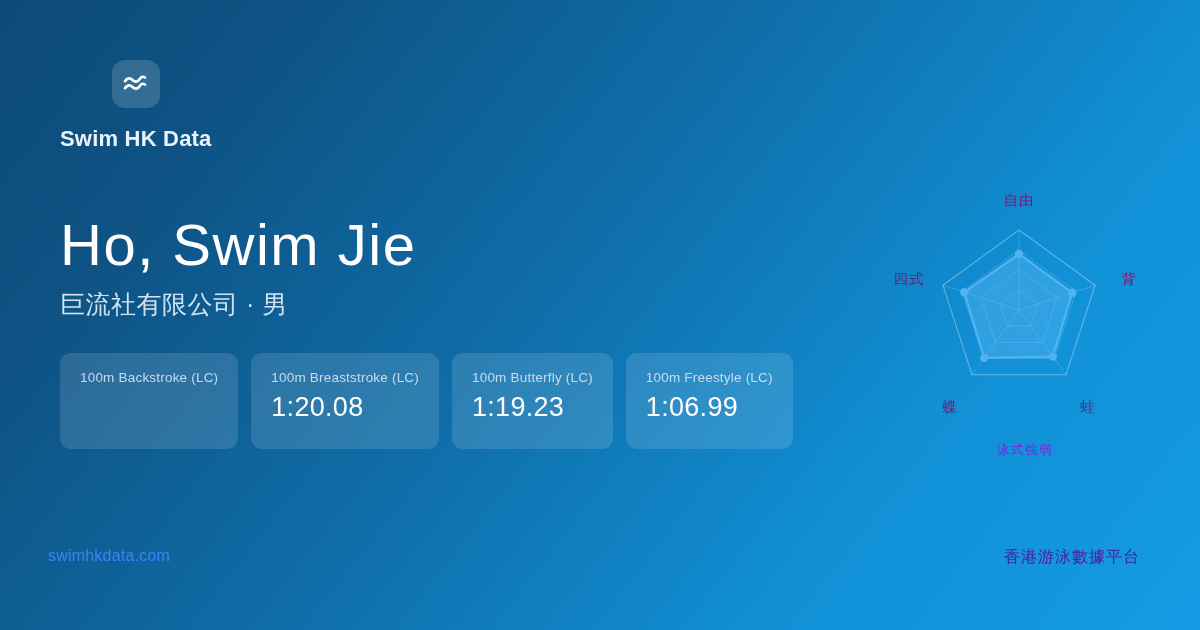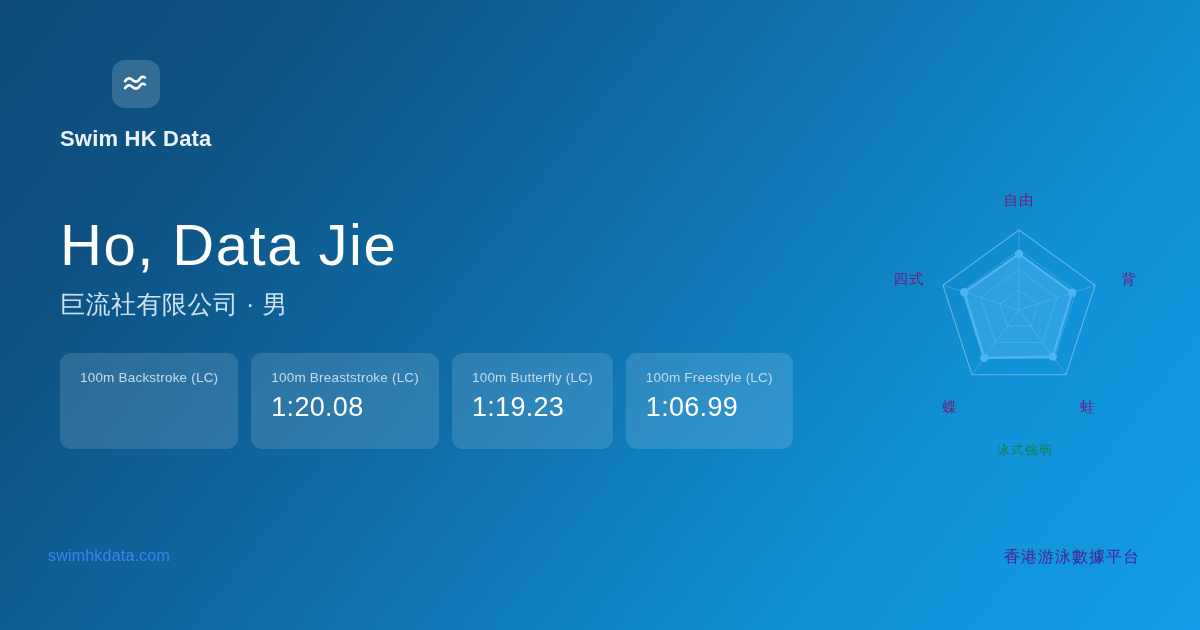--- a/index.html
+++ b/index.html
@@ -65,21 +65,21 @@
     position:absolute; left:880px; top:170px;
     width:290px; height:300px;
   }
   .radar-svg { position:absolute; left:0; top:0; }
   .radar-label {
     position:absolute; font-size:14.5px; color:#701a75; letter-spacing:1px;
     white-space:nowrap;
   }
   .radar-caption {
     position:absolute; left:0; right:0; top:272px;
-    text-align:center; font-size:12.5px; color:#15803d; letter-spacing:1.5px;
+    text-align:center; font-size:12.5px; color:#6d28d9; letter-spacing:1.5px;
   }
 
   
   .footer-left {
     position:absolute; left:48px; top:547px;
     font-size:16px; color:#3b82f6; letter-spacing:0.2px;
   }
   .footer-right {
     position:absolute; right:60px; top:547px;
     font-size:16px; color:#4c1d95; letter-spacing:1px;
@@ -94,21 +94,21 @@
       <svg width="28" height="20" viewBox="0 0 28 20" fill="none">
         <path d="M3 7.2c2.2-3.6 5-3.6 7.5-1.2 2.5 2.4 5.3 2.4 7.5-1.2 1.5-2.4 3.4-2.7 5-1.2" stroke="#ffffff" stroke-width="2.6" stroke-linecap="round" fill="none"></path>
         <path d="M3 14.2c2.2-3.6 5-3.6 7.5-1.2 2.5 2.4 5.3 2.4 7.5-1.2 1.5-2.4 3.4-2.7 5-1.2" stroke="#ffffff" stroke-width="2.6" stroke-linecap="round" fill="none"></path>
       </svg>
     </span>
   </div>
   <div class="brand-name">Swim HK Data</div>
 </div>
 
 <div class="hero">
-  <div class="athlete-name">Ho, Data Jie</div>
+  <div class="athlete-name">Ho, Swim Jie</div>
   <div class="athlete-meta">巨流社有限公司 · 男</div>
 </div>
 
 <div class="stats">
   <div class="stat-card">
     <div class="stat-label">100m Backstroke (LC)</div>
   </div>
   <div class="stat-card">
     <div class="stat-label">100m Breaststroke (LC)</div>
     <div class="stat-value">1:20.08</div>

